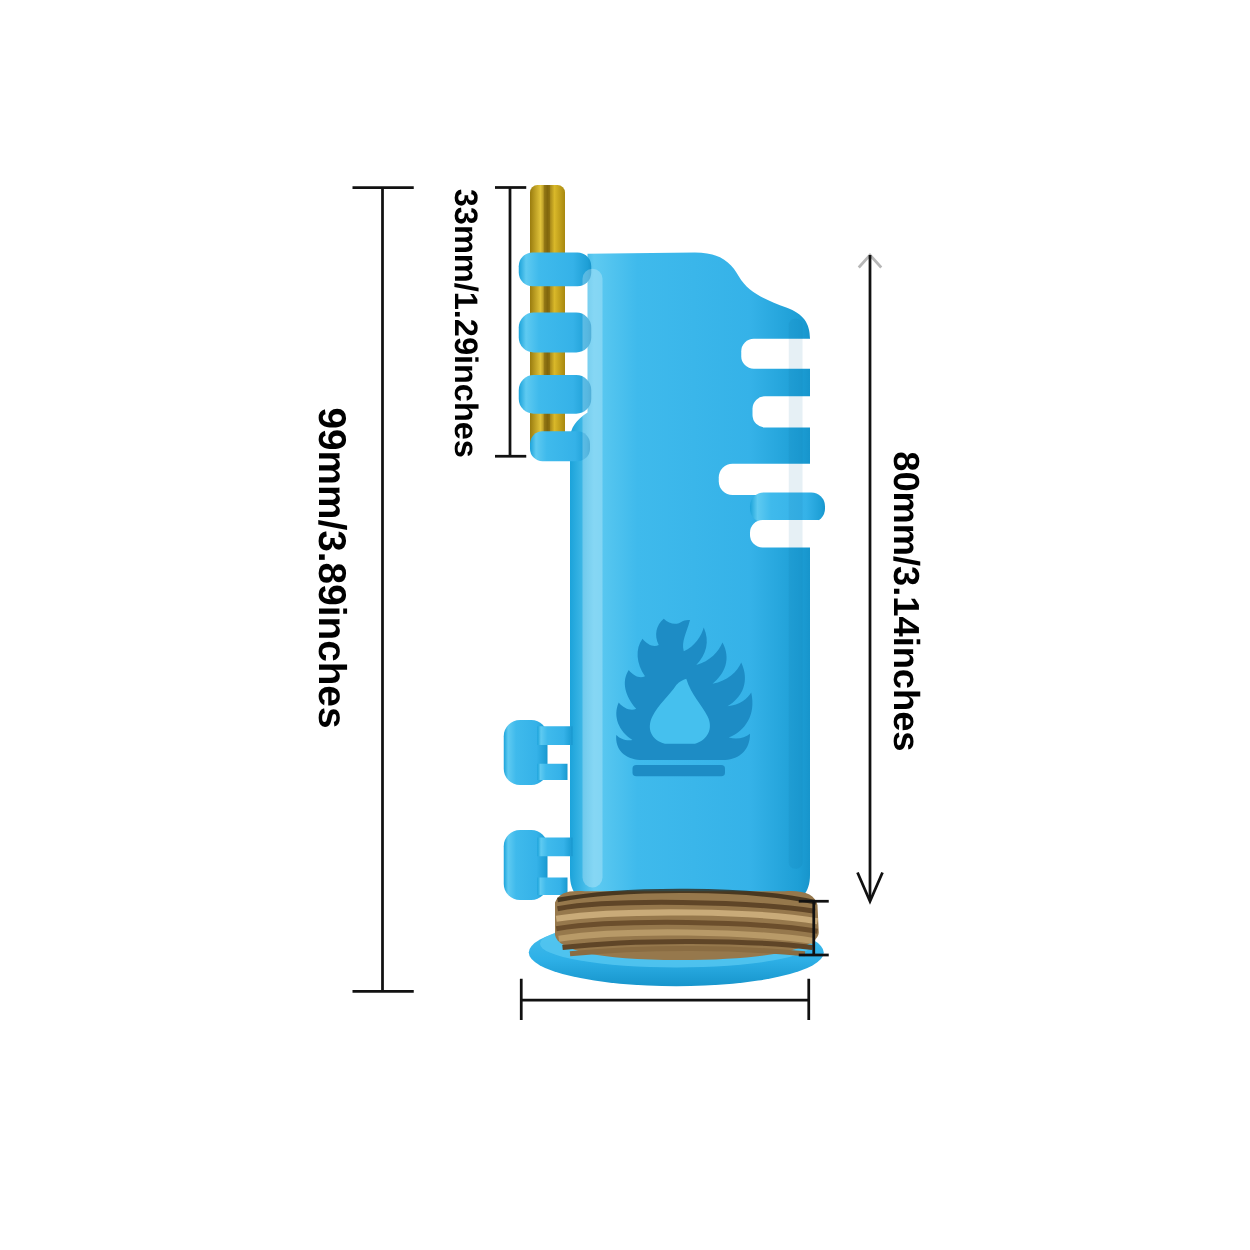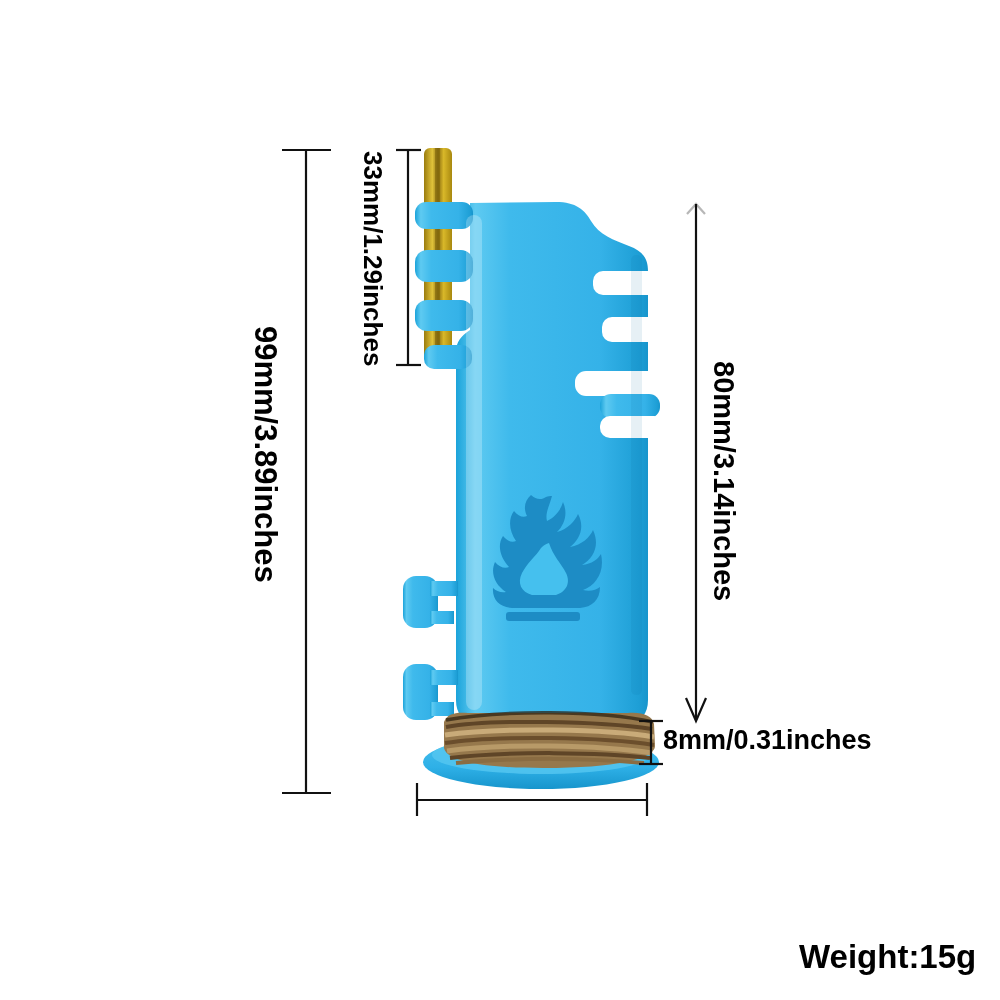--- a/index.html
+++ b/index.html
@@ -181,16 +181,14 @@
         <path d="M417,800 H647"></path>
         <path d="M417,783 V816"></path>
         <path d="M647,783 V816"></path>
       </g>
     </g>
   </svg>
 
   <div class="dim-label vert lbl-99">99mm/3.89inches</div>
   <div class="dim-label vert lbl-33">33mm/1.29inches</div>
   <div class="dim-label vert lbl-80">80mm/3.14inches</div>
-  <div class="dim-label lbl-8">8mm/0.31inches</div>
-  <div class="dim-label lbl-weight">Weight:15g</div>
 
 </div>
 
 </body></html>

